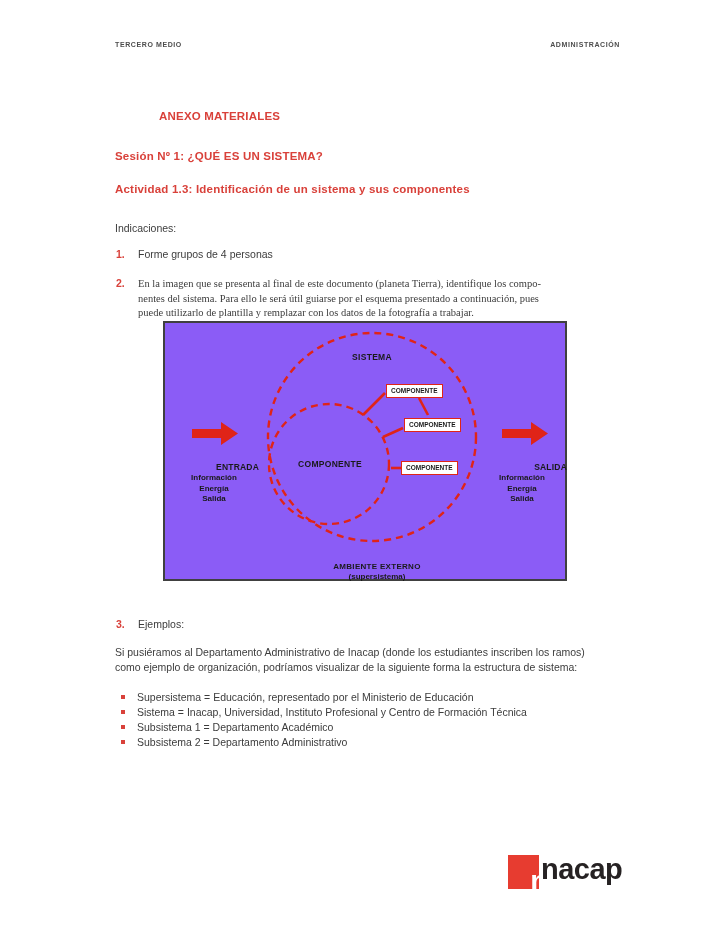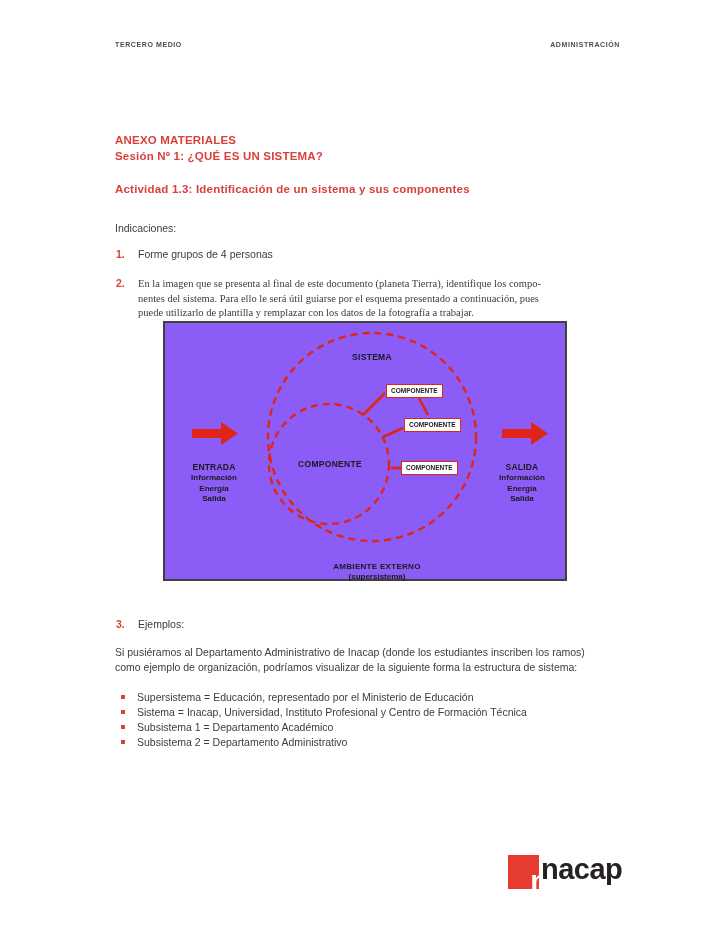--- a/index.html
+++ b/index.html
@@ -5,21 +5,21 @@
   html,body{margin:0;padding:0;background:#ffffff;}
   .page{
     position:relative;width:720px;height:932px;background:#ffffff;overflow:hidden;
     font-family:"Liberation Sans", sans-serif;color:#3c3c3c;
   }
   
   .hdr{position:absolute;top:41px;left:115px;width:505px;display:flex;justify-content:space-between;
        font-size:7px;letter-spacing:.6px;color:#4d4d4d;font-weight:bold;}
   
   .h-red{position:absolute;left:115px;color:#d9413a;font-weight:bold;font-size:11.5px;letter-spacing:.2px;}
-  .h1{top:134px;}
+  .h1{top:110px;margin-left:44px;}
   .h2{top:150px;}
   .h3{top:183px;}
   
   .txt{position:absolute;left:115px;font-size:10.5px;color:#3c3c3c;}
   .indic{top:222px;}
   .li-num{position:absolute;left:116px;width:16px;color:#d9413a;font-size:10.5px;font-weight:bold;}
   .li-txt{position:absolute;left:138px;font-size:10.5px;color:#3c3c3c;}
   .pline{height:14.5px;line-height:14.5px;white-space:nowrap;}
   .para{position:absolute;left:115px;font-size:10.5px;color:#3c3c3c;}
   .para .pline{height:15px;line-height:15px;}
@@ -33,21 +33,21 @@
   .lbl-sistema{top:29px;left:207px;transform:translateX(-50%);font-size:8.5px;letter-spacing:.3px;}
   .lbl-subsistema{top:136px;left:165px;transform:translateX(-50%);font-size:8.5px;letter-spacing:.3px;}
   .comp-box{position:absolute;border:1.5px solid #e02418;background:#ffffff;font-weight:bold;color:#1a1a1a;
             font-size:6.5px;line-height:10px;height:10px;padding:1px 4px;white-space:nowrap;text-align:center;}
   .cb1{left:221px;top:61px;}
   .cb2{left:239px;top:95px;}
   .cb3{left:236px;top:138px;}
   .io-block{position:absolute;width:90px;text-align:center;font-weight:bold;color:#1a1a1a;}
   .io-left{left:4px;top:139px;}
   .io-right{left:312px;top:139px;}
-  .io-title{font-size:8.5px;line-height:11px;letter-spacing:.2px;}
+  .io-title{font-size:8.5px;line-height:11px;letter-spacing:.2px;text-align:right;}
   .io-line{font-size:8px;line-height:10.5px;}
   .ambiente{position:absolute;left:132px;top:226px;width:160px;text-align:center;font-weight:bold;color:#1a1a1a;margin-top:12px;}
   .amb-1{font-size:8px;line-height:11px;letter-spacing:.3px;}
   .amb-2{font-size:8px;line-height:10px;}
   
   .logo{position:absolute;left:508px;top:855px;height:40px;display:flex;}
   .logo-square{position:relative;width:31px;height:34px;background:#e73c30;overflow:hidden;margin-bottom:3px;}
   .logo-square .white-n{position:absolute;right:-9px;bottom:-7px;color:#ffffff;
         font-family:"Liberation Sans", sans-serif;font-weight:bold;font-size:29px;line-height:29px;}
   .logo-text{font-weight:bold;font-size:29px;line-height:29px;color:#262223;letter-spacing:-.5px;

